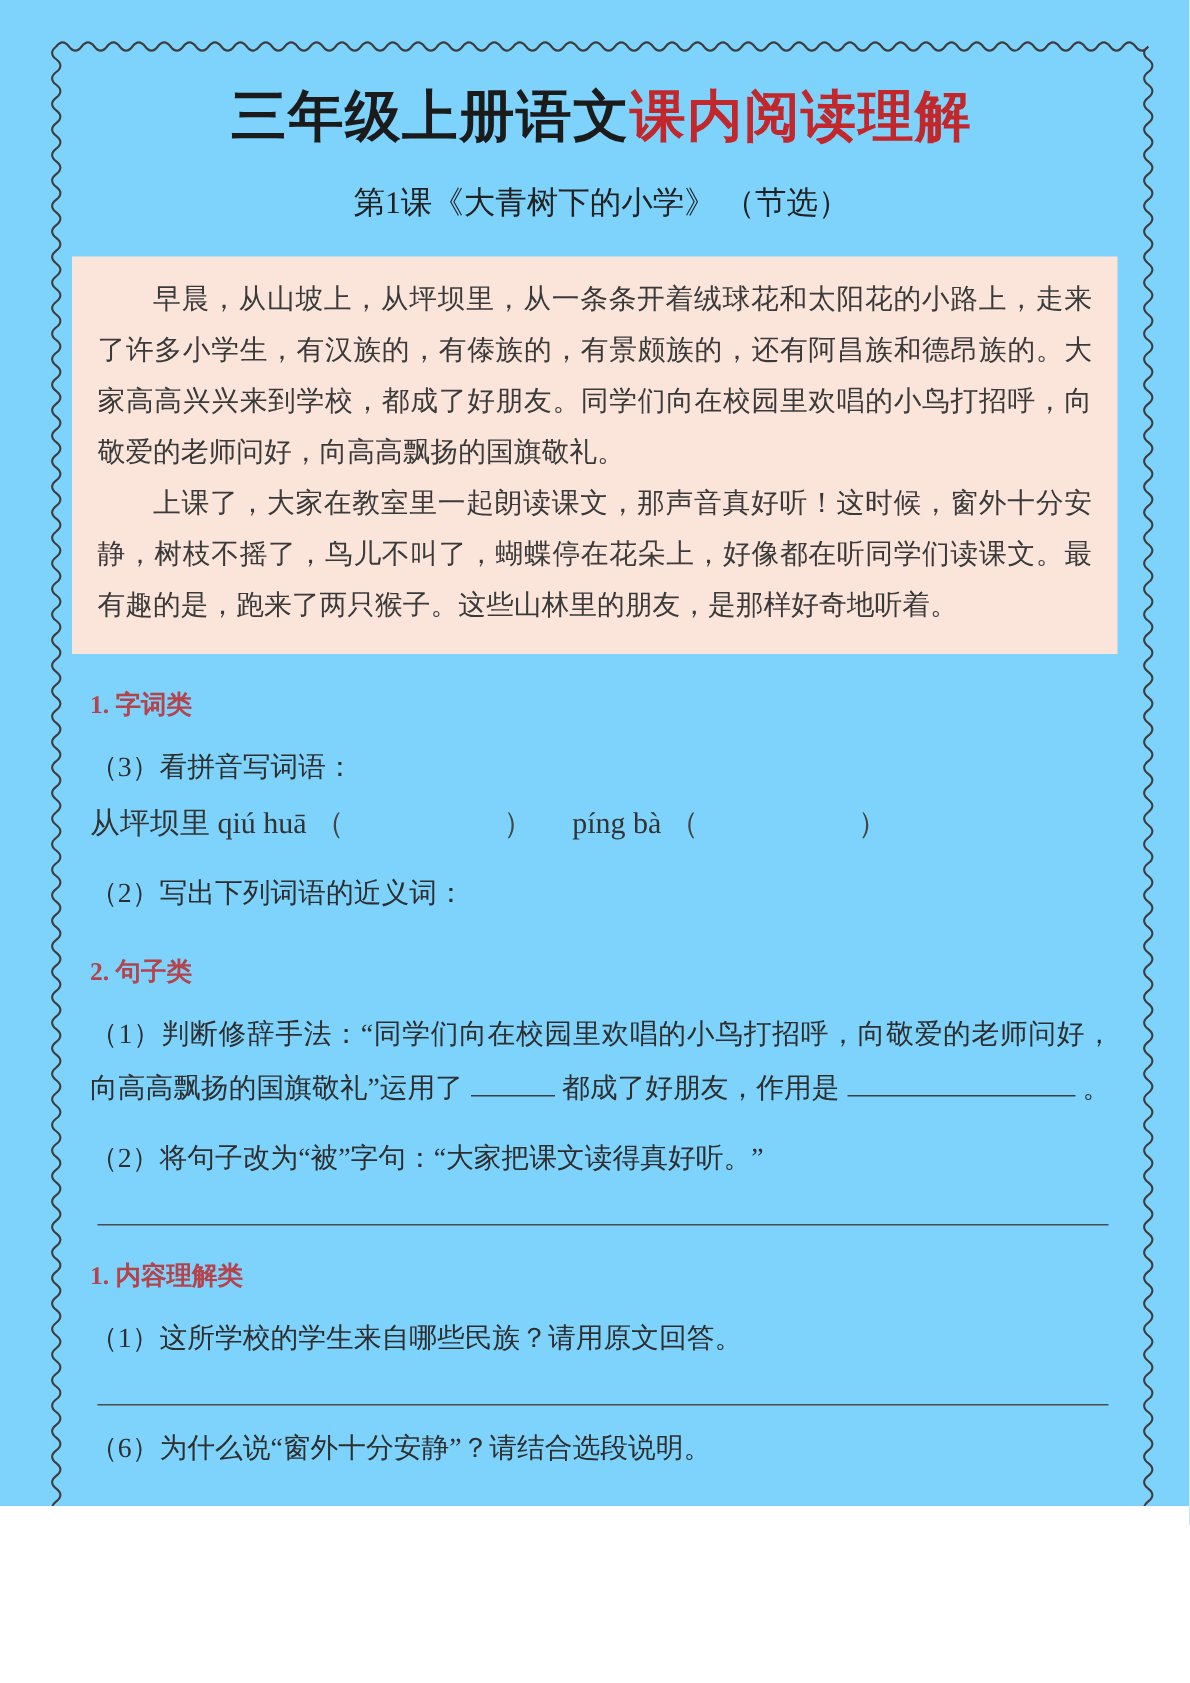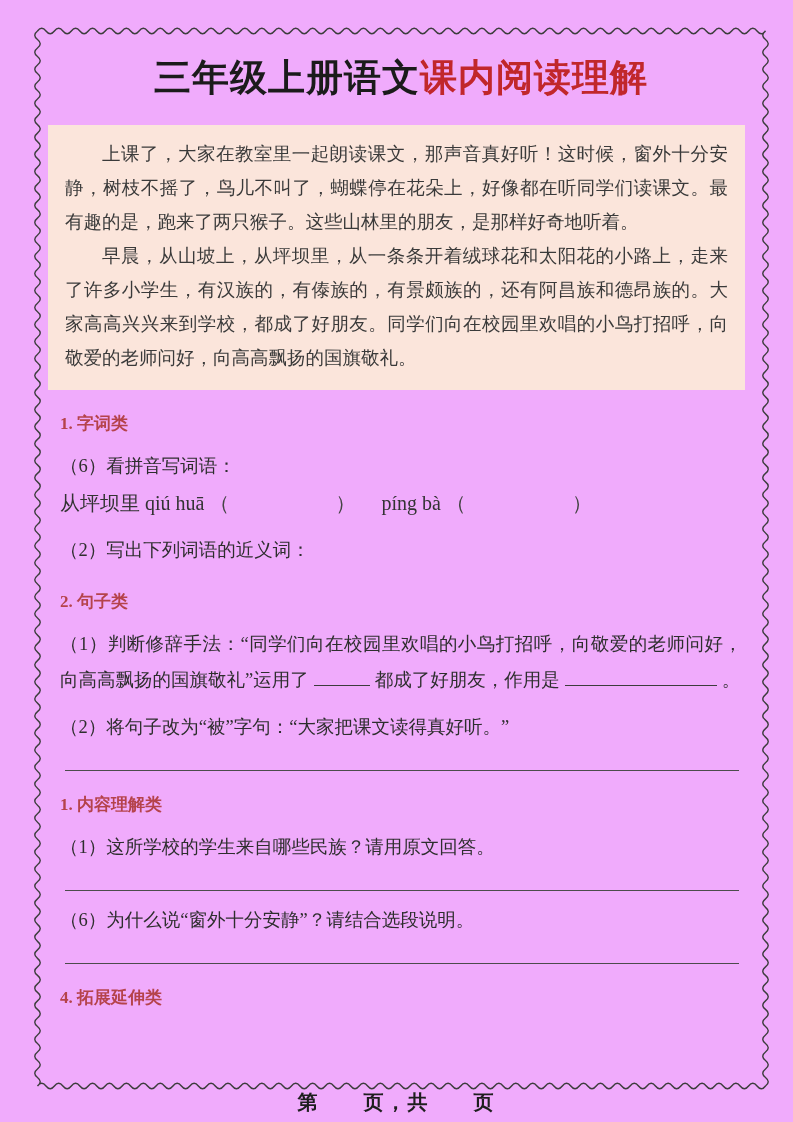--- a/index.html
+++ b/index.html
@@ -1,17 +1,17 @@
 <!DOCTYPE html>
 <html style="--title-red: #c1272b; --section-red: #b5434b; --passage-bg: #fbe5db; --border: #3d3d3d;"><head>
 <meta charset="utf-8">
 <style>
   html,body { margin:0; padding:0; background:#fff; }
   .page {
-    position:relative; width:793px; height:1122px; background:#f0abfc;
+    position:relative; width:793px; height:1004px; background:#7dd3fc;
     overflow:hidden;
     font-family:"Liberation Serif","DejaVu Serif",serif;
     color:#2d2d2d;
   }
   .border-svg { position:absolute; left:0; top:0; width:793px; height:1122px; pointer-events:none; }
 
   .content { position:absolute; left:60px; top:0; width:682px; }
 
   .title {
     margin:53px 0 0; text-align:center;
@@ -68,28 +68,29 @@
 
 <div class="page">
   <svg class="border-svg" viewBox="0 0 793 1122">
     <path id="border-path" fill="none" stroke-width="1.4" d="M 37.5 31 q 4.232558139534884 -5.5 8.465116279069768 0 q 4.232558139534884 5.5 8.465116279069768 0 q 4.232558139534884 -5.5 8.465116279069768 0 q 4.232558139534884 5.5 8.465116279069768 0 q 4.232558139534884 -5.5 8.465116279069768 0 q 4.232558139534884 5.5 8.465116279069768 0 q 4.232558139534884 -5.5 8.465116279069768 0 q 4.232558139534884 5.5 8.465116279069768 0 q 4.232558139534884 -5.5 8.465116279069768 0 q 4.232558139534884 5.5 8.465116279069768 0 q 4.232558139534884 -5.5 8.465116279069768 0 q 4.232558139534884 5.5 8.465116279069768 0 q 4.232558139534884 -5.5 8.465116279069768 0 q 4.232558139534884 5.5 8.465116279069768 0 q 4.232558139534884 -5.5 8.465116279069768 0 q 4.232558139534884 5.5 8.465116279069768 0 q 4.232558139534884 -5.5 8.465116279069768 0 q 4.232558139534884 5.5 8.465116279069768 0 q 4.232558139534884 -5.5 8.465116279069768 0 q 4.232558139534884 5.5 8.465116279069768 0 q 4.232558139534884 -5.5 8.465116279069768 0 q 4.232558139534884 5.5 8.465116279069768 0 q 4.232558139534884 -5.5 8.465116279069768 0 q 4.232558139534884 5.5 8.465116279069768 0 q 4.232558139534884 -5.5 8.465116279069768 0 q 4.232558139534884 5.5 8.465116279069768 0 q 4.232558139534884 -5.5 8.465116279069768 0 q 4.232558139534884 5.5 8.465116279069768 0 q 4.232558139534884 -5.5 8.465116279069768 0 q 4.232558139534884 5.5 8.465116279069768 0 q 4.232558139534884 -5.5 8.465116279069768 0 q 4.232558139534884 5.5 8.465116279069768 0 q 4.232558139534884 -5.5 8.465116279069768 0 q 4.232558139534884 5.5 8.465116279069768 0 q 4.232558139534884 -5.5 8.465116279069768 0 q 4.232558139534884 5.5 8.465116279069768 0 q 4.232558139534884 -5.5 8.465116279069768 0 q 4.232558139534884 5.5 8.465116279069768 0 q 4.232558139534884 -5.5 8.465116279069768 0 q 4.232558139534884 5.5 8.465116279069768 0 q 4.232558139534884 -5.5 8.465116279069768 0 q 4.232558139534884 5.5 8.465116279069768 0 q 4.232558139534884 -5.5 8.465116279069768 0 q 4.232558139534884 5.5 8.465116279069768 0 q 4.232558139534884 -5.5 8.465116279069768 0 q 4.232558139534884 5.5 8.465116279069768 0 q 4.232558139534884 -5.5 8.465116279069768 0 q 4.232558139534884 5.5 8.465116279069768 0 q 4.232558139534884 -5.5 8.465116279069768 0 q 4.232558139534884 5.5 8.465116279069768 0 q 4.232558139534884 -5.5 8.465116279069768 0 q 4.232558139534884 5.5 8.465116279069768 0 q 4.232558139534884 -5.5 8.465116279069768 0 q 4.232558139534884 5.5 8.465116279069768 0 q 4.232558139534884 -5.5 8.465116279069768 0 q 4.232558139534884 5.5 8.465116279069768 0 q 4.232558139534884 -5.5 8.465116279069768 0 q 4.232558139534884 5.5 8.465116279069768 0 q 4.232558139534884 -5.5 8.465116279069768 0 q 4.232558139534884 5.5 8.465116279069768 0 q 4.232558139534884 -5.5 8.465116279069768 0 q 4.232558139534884 5.5 8.465116279069768 0 q 4.232558139534884 -5.5 8.465116279069768 0 q 4.232558139534884 5.5 8.465116279069768 0 q 4.232558139534884 -5.5 8.465116279069768 0 q 4.232558139534884 5.5 8.465116279069768 0 q 4.232558139534884 -5.5 8.465116279069768 0 q 4.232558139534884 5.5 8.465116279069768 0 q 4.232558139534884 -5.5 8.465116279069768 0 q 4.232558139534884 5.5 8.465116279069768 0 q 4.232558139534884 -5.5 8.465116279069768 0 q 4.232558139534884 5.5 8.465116279069768 0 q 4.232558139534884 -5.5 8.465116279069768 0 q 4.232558139534884 5.5 8.465116279069768 0 q 4.232558139534884 -5.5 8.465116279069768 0 q 4.232558139534884 5.5 8.465116279069768 0 q 4.232558139534884 -5.5 8.465116279069768 0 q 4.232558139534884 5.5 8.465116279069768 0 q 4.232558139534884 -5.5 8.465116279069768 0 q 4.232558139534884 5.5 8.465116279069768 0 q 4.232558139534884 -5.5 8.465116279069768 0 q 4.232558139534884 5.5 8.465116279069768 0 q 4.232558139534884 -5.5 8.465116279069768 0 q 4.232558139534884 5.5 8.465116279069768 0 q 4.232558139534884 -5.5 8.465116279069768 0 q 4.232558139534884 5.5 8.465116279069768 0  M 37.5 1086 q 4.232558139534884 -5.5 8.465116279069768 0 q 4.232558139534884 5.5 8.465116279069768 0 q 4.232558139534884 -5.5 8.465116279069768 0 q 4.232558139534884 5.5 8.465116279069768 0 q 4.232558139534884 -5.5 8.465116279069768 0 q 4.232558139534884 5.5 8.465116279069768 0 q 4.232558139534884 -5.5 8.465116279069768 0 q 4.232558139534884 5.5 8.465116279069768 0 q 4.232558139534884 -5.5 8.465116279069768 0 q 4.232558139534884 5.5 8.465116279069768 0 q 4.232558139534884 -5.5 8.465116279069768 0 q 4.232558139534884 5.5 8.465116279069768 0 q 4.232558139534884 -5.5 8.465116279069768 0 q 4.232558139534884 5.5 8.465116279069768 0 q 4.232558139534884 -5.5 8.465116279069768 0 q 4.232558139534884 5.5 8.465116279069768 0 q 4.232558139534884 -5.5 8.465116279069768 0 q 4.232558139534884 5.5 8.465116279069768 0 q 4.232558139534884 -5.5 8.465116279069768 0 q 4.232558139534884 5.5 8.465116279069768 0 q 4.232558139534884 -5.5 8.465116279069768 0 q 4.232558139534884 5.5 8.465116279069768 0 q 4.232558139534884 -5.5 8.465116279069768 0 q 4.232558139534884 5.5 8.465116279069768 0 q 4.232558139534884 -5.5 8.465116279069768 0 q 4.232558139534884 5.5 8.465116279069768 0 q 4.232558139534884 -5.5 8.465116279069768 0 q 4.232558139534884 5.5 8.465116279069768 0 q 4.232558139534884 -5.5 8.465116279069768 0 q 4.232558139534884 5.5 8.465116279069768 0 q 4.232558139534884 -5.5 8.465116279069768 0 q 4.232558139534884 5.5 8.465116279069768 0 q 4.232558139534884 -5.5 8.465116279069768 0 q 4.232558139534884 5.5 8.465116279069768 0 q 4.232558139534884 -5.5 8.465116279069768 0 q 4.232558139534884 5.5 8.465116279069768 0 q 4.232558139534884 -5.5 8.465116279069768 0 q 4.232558139534884 5.5 8.465116279069768 0 q 4.232558139534884 -5.5 8.465116279069768 0 q 4.232558139534884 5.5 8.465116279069768 0 q 4.232558139534884 -5.5 8.465116279069768 0 q 4.232558139534884 5.5 8.465116279069768 0 q 4.232558139534884 -5.5 8.465116279069768 0 q 4.232558139534884 5.5 8.465116279069768 0 q 4.232558139534884 -5.5 8.465116279069768 0 q 4.232558139534884 5.5 8.465116279069768 0 q 4.232558139534884 -5.5 8.465116279069768 0 q 4.232558139534884 5.5 8.465116279069768 0 q 4.232558139534884 -5.5 8.465116279069768 0 q 4.232558139534884 5.5 8.465116279069768 0 q 4.232558139534884 -5.5 8.465116279069768 0 q 4.232558139534884 5.5 8.465116279069768 0 q 4.232558139534884 -5.5 8.465116279069768 0 q 4.232558139534884 5.5 8.465116279069768 0 q 4.232558139534884 -5.5 8.465116279069768 0 q 4.232558139534884 5.5 8.465116279069768 0 q 4.232558139534884 -5.5 8.465116279069768 0 q 4.232558139534884 5.5 8.465116279069768 0 q 4.232558139534884 -5.5 8.465116279069768 0 q 4.232558139534884 5.5 8.465116279069768 0 q 4.232558139534884 -5.5 8.465116279069768 0 q 4.232558139534884 5.5 8.465116279069768 0 q 4.232558139534884 -5.5 8.465116279069768 0 q 4.232558139534884 5.5 8.465116279069768 0 q 4.232558139534884 -5.5 8.465116279069768 0 q 4.232558139534884 5.5 8.465116279069768 0 q 4.232558139534884 -5.5 8.465116279069768 0 q 4.232558139534884 5.5 8.465116279069768 0 q 4.232558139534884 -5.5 8.465116279069768 0 q 4.232558139534884 5.5 8.465116279069768 0 q 4.232558139534884 -5.5 8.465116279069768 0 q 4.232558139534884 5.5 8.465116279069768 0 q 4.232558139534884 -5.5 8.465116279069768 0 q 4.232558139534884 5.5 8.465116279069768 0 q 4.232558139534884 -5.5 8.465116279069768 0 q 4.232558139534884 5.5 8.465116279069768 0 q 4.232558139534884 -5.5 8.465116279069768 0 q 4.232558139534884 5.5 8.465116279069768 0 q 4.232558139534884 -5.5 8.465116279069768 0 q 4.232558139534884 5.5 8.465116279069768 0 q 4.232558139534884 -5.5 8.465116279069768 0 q 4.232558139534884 5.5 8.465116279069768 0 q 4.232558139534884 -5.5 8.465116279069768 0 q 4.232558139534884 5.5 8.465116279069768 0 q 4.232558139534884 -5.5 8.465116279069768 0 q 4.232558139534884 5.5 8.465116279069768 0  M 37.5 31 q -5.5 4.254032258064516 0 8.508064516129032 q 5.5 4.254032258064516 0 8.508064516129032 q -5.5 4.254032258064516 0 8.508064516129032 q 5.5 4.254032258064516 0 8.508064516129032 q -5.5 4.254032258064516 0 8.508064516129032 q 5.5 4.254032258064516 0 8.508064516129032 q -5.5 4.254032258064516 0 8.508064516129032 q 5.5 4.254032258064516 0 8.508064516129032 q -5.5 4.254032258064516 0 8.508064516129032 q 5.5 4.254032258064516 0 8.508064516129032 q -5.5 4.254032258064516 0 8.508064516129032 q 5.5 4.254032258064516 0 8.508064516129032 q -5.5 4.254032258064516 0 8.508064516129032 q 5.5 4.254032258064516 0 8.508064516129032 q -5.5 4.254032258064516 0 8.508064516129032 q 5.5 4.254032258064516 0 8.508064516129032 q -5.5 4.254032258064516 0 8.508064516129032 q 5.5 4.254032258064516 0 8.508064516129032 q -5.5 4.254032258064516 0 8.508064516129032 q 5.5 4.254032258064516 0 8.508064516129032 q -5.5 4.254032258064516 0 8.508064516129032 q 5.5 4.254032258064516 0 8.508064516129032 q -5.5 4.254032258064516 0 8.508064516129032 q 5.5 4.254032258064516 0 8.508064516129032 q -5.5 4.254032258064516 0 8.508064516129032 q 5.5 4.254032258064516 0 8.508064516129032 q -5.5 4.254032258064516 0 8.508064516129032 q 5.5 4.254032258064516 0 8.508064516129032 q -5.5 4.254032258064516 0 8.508064516129032 q 5.5 4.254032258064516 0 8.508064516129032 q -5.5 4.254032258064516 0 8.508064516129032 q 5.5 4.254032258064516 0 8.508064516129032 q -5.5 4.254032258064516 0 8.508064516129032 q 5.5 4.254032258064516 0 8.508064516129032 q -5.5 4.254032258064516 0 8.508064516129032 q 5.5 4.254032258064516 0 8.508064516129032 q -5.5 4.254032258064516 0 8.508064516129032 q 5.5 4.254032258064516 0 8.508064516129032 q -5.5 4.254032258064516 0 8.508064516129032 q 5.5 4.254032258064516 0 8.508064516129032 q -5.5 4.254032258064516 0 8.508064516129032 q 5.5 4.254032258064516 0 8.508064516129032 q -5.5 4.254032258064516 0 8.508064516129032 q 5.5 4.254032258064516 0 8.508064516129032 q -5.5 4.254032258064516 0 8.508064516129032 q 5.5 4.254032258064516 0 8.508064516129032 q -5.5 4.254032258064516 0 8.508064516129032 q 5.5 4.254032258064516 0 8.508064516129032 q -5.5 4.254032258064516 0 8.508064516129032 q 5.5 4.254032258064516 0 8.508064516129032 q -5.5 4.254032258064516 0 8.508064516129032 q 5.5 4.254032258064516 0 8.508064516129032 q -5.5 4.254032258064516 0 8.508064516129032 q 5.5 4.254032258064516 0 8.508064516129032 q -5.5 4.254032258064516 0 8.508064516129032 q 5.5 4.254032258064516 0 8.508064516129032 q -5.5 4.254032258064516 0 8.508064516129032 q 5.5 4.254032258064516 0 8.508064516129032 q -5.5 4.254032258064516 0 8.508064516129032 q 5.5 4.254032258064516 0 8.508064516129032 q -5.5 4.254032258064516 0 8.508064516129032 q 5.5 4.254032258064516 0 8.508064516129032 q -5.5 4.254032258064516 0 8.508064516129032 q 5.5 4.254032258064516 0 8.508064516129032 q -5.5 4.254032258064516 0 8.508064516129032 q 5.5 4.254032258064516 0 8.508064516129032 q -5.5 4.254032258064516 0 8.508064516129032 q 5.5 4.254032258064516 0 8.508064516129032 q -5.5 4.254032258064516 0 8.508064516129032 q 5.5 4.254032258064516 0 8.508064516129032 q -5.5 4.254032258064516 0 8.508064516129032 q 5.5 4.254032258064516 0 8.508064516129032 q -5.5 4.254032258064516 0 8.508064516129032 q 5.5 4.254032258064516 0 8.508064516129032 q -5.5 4.254032258064516 0 8.508064516129032 q 5.5 4.254032258064516 0 8.508064516129032 q -5.5 4.254032258064516 0 8.508064516129032 q 5.5 4.254032258064516 0 8.508064516129032 q -5.5 4.254032258064516 0 8.508064516129032 q 5.5 4.254032258064516 0 8.508064516129032 q -5.5 4.254032258064516 0 8.508064516129032 q 5.5 4.254032258064516 0 8.508064516129032 q -5.5 4.254032258064516 0 8.508064516129032 q 5.5 4.254032258064516 0 8.508064516129032 q -5.5 4.254032258064516 0 8.508064516129032 q 5.5 4.254032258064516 0 8.508064516129032 q -5.5 4.254032258064516 0 8.508064516129032 q 5.5 4.254032258064516 0 8.508064516129032 q -5.5 4.254032258064516 0 8.508064516129032 q 5.5 4.254032258064516 0 8.508064516129032 q -5.5 4.254032258064516 0 8.508064516129032 q 5.5 4.254032258064516 0 8.508064516129032 q -5.5 4.254032258064516 0 8.508064516129032 q 5.5 4.254032258064516 0 8.508064516129032 q -5.5 4.254032258064516 0 8.508064516129032 q 5.5 4.254032258064516 0 8.508064516129032 q -5.5 4.254032258064516 0 8.508064516129032 q 5.5 4.254032258064516 0 8.508064516129032 q -5.5 4.254032258064516 0 8.508064516129032 q 5.5 4.254032258064516 0 8.508064516129032 q -5.5 4.254032258064516 0 8.508064516129032 q 5.5 4.254032258064516 0 8.508064516129032 q -5.5 4.254032258064516 0 8.508064516129032 q 5.5 4.254032258064516 0 8.508064516129032 q -5.5 4.254032258064516 0 8.508064516129032 q 5.5 4.254032258064516 0 8.508064516129032 q -5.5 4.254032258064516 0 8.508064516129032 q 5.5 4.254032258064516 0 8.508064516129032 q -5.5 4.254032258064516 0 8.508064516129032 q 5.5 4.254032258064516 0 8.508064516129032 q -5.5 4.254032258064516 0 8.508064516129032 q 5.5 4.254032258064516 0 8.508064516129032 q -5.5 4.254032258064516 0 8.508064516129032 q 5.5 4.254032258064516 0 8.508064516129032 q -5.5 4.254032258064516 0 8.508064516129032 q 5.5 4.254032258064516 0 8.508064516129032 q -5.5 4.254032258064516 0 8.508064516129032 q 5.5 4.254032258064516 0 8.508064516129032 q -5.5 4.254032258064516 0 8.508064516129032 q 5.5 4.254032258064516 0 8.508064516129032 q -5.5 4.254032258064516 0 8.508064516129032 q 5.5 4.254032258064516 0 8.508064516129032 q -5.5 4.254032258064516 0 8.508064516129032 q 5.5 4.254032258064516 0 8.508064516129032  M 765.5 31 q -5.5 4.254032258064516 0 8.508064516129032 q 5.5 4.254032258064516 0 8.508064516129032 q -5.5 4.254032258064516 0 8.508064516129032 q 5.5 4.254032258064516 0 8.508064516129032 q -5.5 4.254032258064516 0 8.508064516129032 q 5.5 4.254032258064516 0 8.508064516129032 q -5.5 4.254032258064516 0 8.508064516129032 q 5.5 4.254032258064516 0 8.508064516129032 q -5.5 4.254032258064516 0 8.508064516129032 q 5.5 4.254032258064516 0 8.508064516129032 q -5.5 4.254032258064516 0 8.508064516129032 q 5.5 4.254032258064516 0 8.508064516129032 q -5.5 4.254032258064516 0 8.508064516129032 q 5.5 4.254032258064516 0 8.508064516129032 q -5.5 4.254032258064516 0 8.508064516129032 q 5.5 4.254032258064516 0 8.508064516129032 q -5.5 4.254032258064516 0 8.508064516129032 q 5.5 4.254032258064516 0 8.508064516129032 q -5.5 4.254032258064516 0 8.508064516129032 q 5.5 4.254032258064516 0 8.508064516129032 q -5.5 4.254032258064516 0 8.508064516129032 q 5.5 4.254032258064516 0 8.508064516129032 q -5.5 4.254032258064516 0 8.508064516129032 q 5.5 4.254032258064516 0 8.508064516129032 q -5.5 4.254032258064516 0 8.508064516129032 q 5.5 4.254032258064516 0 8.508064516129032 q -5.5 4.254032258064516 0 8.508064516129032 q 5.5 4.254032258064516 0 8.508064516129032 q -5.5 4.254032258064516 0 8.508064516129032 q 5.5 4.254032258064516 0 8.508064516129032 q -5.5 4.254032258064516 0 8.508064516129032 q 5.5 4.254032258064516 0 8.508064516129032 q -5.5 4.254032258064516 0 8.508064516129032 q 5.5 4.254032258064516 0 8.508064516129032 q -5.5 4.254032258064516 0 8.508064516129032 q 5.5 4.254032258064516 0 8.508064516129032 q -5.5 4.254032258064516 0 8.508064516129032 q 5.5 4.254032258064516 0 8.508064516129032 q -5.5 4.254032258064516 0 8.508064516129032 q 5.5 4.254032258064516 0 8.508064516129032 q -5.5 4.254032258064516 0 8.508064516129032 q 5.5 4.254032258064516 0 8.508064516129032 q -5.5 4.254032258064516 0 8.508064516129032 q 5.5 4.254032258064516 0 8.508064516129032 q -5.5 4.254032258064516 0 8.508064516129032 q 5.5 4.254032258064516 0 8.508064516129032 q -5.5 4.254032258064516 0 8.508064516129032 q 5.5 4.254032258064516 0 8.508064516129032 q -5.5 4.254032258064516 0 8.508064516129032 q 5.5 4.254032258064516 0 8.508064516129032 q -5.5 4.254032258064516 0 8.508064516129032 q 5.5 4.254032258064516 0 8.508064516129032 q -5.5 4.254032258064516 0 8.508064516129032 q 5.5 4.254032258064516 0 8.508064516129032 q -5.5 4.254032258064516 0 8.508064516129032 q 5.5 4.254032258064516 0 8.508064516129032 q -5.5 4.254032258064516 0 8.508064516129032 q 5.5 4.254032258064516 0 8.508064516129032 q -5.5 4.254032258064516 0 8.508064516129032 q 5.5 4.254032258064516 0 8.508064516129032 q -5.5 4.254032258064516 0 8.508064516129032 q 5.5 4.254032258064516 0 8.508064516129032 q -5.5 4.254032258064516 0 8.508064516129032 q 5.5 4.254032258064516 0 8.508064516129032 q -5.5 4.254032258064516 0 8.508064516129032 q 5.5 4.254032258064516 0 8.508064516129032 q -5.5 4.254032258064516 0 8.508064516129032 q 5.5 4.254032258064516 0 8.508064516129032 q -5.5 4.254032258064516 0 8.508064516129032 q 5.5 4.254032258064516 0 8.508064516129032 q -5.5 4.254032258064516 0 8.508064516129032 q 5.5 4.254032258064516 0 8.508064516129032 q -5.5 4.254032258064516 0 8.508064516129032 q 5.5 4.254032258064516 0 8.508064516129032 q -5.5 4.254032258064516 0 8.508064516129032 q 5.5 4.254032258064516 0 8.508064516129032 q -5.5 4.254032258064516 0 8.508064516129032 q 5.5 4.254032258064516 0 8.508064516129032 q -5.5 4.254032258064516 0 8.508064516129032 q 5.5 4.254032258064516 0 8.508064516129032 q -5.5 4.254032258064516 0 8.508064516129032 q 5.5 4.254032258064516 0 8.508064516129032 q -5.5 4.254032258064516 0 8.508064516129032 q 5.5 4.254032258064516 0 8.508064516129032 q -5.5 4.254032258064516 0 8.508064516129032 q 5.5 4.254032258064516 0 8.508064516129032 q -5.5 4.254032258064516 0 8.508064516129032 q 5.5 4.254032258064516 0 8.508064516129032 q -5.5 4.254032258064516 0 8.508064516129032 q 5.5 4.254032258064516 0 8.508064516129032 q -5.5 4.254032258064516 0 8.508064516129032 q 5.5 4.254032258064516 0 8.508064516129032 q -5.5 4.254032258064516 0 8.508064516129032 q 5.5 4.254032258064516 0 8.508064516129032 q -5.5 4.254032258064516 0 8.508064516129032 q 5.5 4.254032258064516 0 8.508064516129032 q -5.5 4.254032258064516 0 8.508064516129032 q 5.5 4.254032258064516 0 8.508064516129032 q -5.5 4.254032258064516 0 8.508064516129032 q 5.5 4.254032258064516 0 8.508064516129032 q -5.5 4.254032258064516 0 8.508064516129032 q 5.5 4.254032258064516 0 8.508064516129032 q -5.5 4.254032258064516 0 8.508064516129032 q 5.5 4.254032258064516 0 8.508064516129032 q -5.5 4.254032258064516 0 8.508064516129032 q 5.5 4.254032258064516 0 8.508064516129032 q -5.5 4.254032258064516 0 8.508064516129032 q 5.5 4.254032258064516 0 8.508064516129032 q -5.5 4.254032258064516 0 8.508064516129032 q 5.5 4.254032258064516 0 8.508064516129032 q -5.5 4.254032258064516 0 8.508064516129032 q 5.5 4.254032258064516 0 8.508064516129032 q -5.5 4.254032258064516 0 8.508064516129032 q 5.5 4.254032258064516 0 8.508064516129032 q -5.5 4.254032258064516 0 8.508064516129032 q 5.5 4.254032258064516 0 8.508064516129032 q -5.5 4.254032258064516 0 8.508064516129032 q 5.5 4.254032258064516 0 8.508064516129032 q -5.5 4.254032258064516 0 8.508064516129032 q 5.5 4.254032258064516 0 8.508064516129032 q -5.5 4.254032258064516 0 8.508064516129032 q 5.5 4.254032258064516 0 8.508064516129032 q -5.5 4.254032258064516 0 8.508064516129032 q 5.5 4.254032258064516 0 8.508064516129032 " stroke="#3d3d3d"></path>
   </svg>
 
   <div class="content">
 
     <h1 class="title"><span>三年级上册语文</span><span class="red-part">课内阅读理解</span></h1>
 
+    <div class="subtitle">第1课《大青树下的小学》 （节选）</div>
 
     <div class="passage">
+      <p>早晨，从山坡上，从坪坝里，从一条条开着绒球花和太阳花的小路上，走来了许多小学生，有汉族的，有傣族的，有景颇族的，还有阿昌族和德昂族的。大家高高兴兴来到学校，都成了好朋友。同学们向在校园里欢唱的小鸟打招呼，向敬爱的老师问好，向高高飘扬的国旗敬礼。</p>
       <p>上课了，大家在教室里一起朗读课文，那声音真好听！这时候，窗外十分安静，树枝不摇了，鸟儿不叫了，蝴蝶停在花朵上，好像都在听同学们读课文。最有趣的是，跑来了两只猴子。这些山林里的朋友，是那样好奇地听着。</p>
-      <p>早晨，从山坡上，从坪坝里，从一条条开着绒球花和太阳花的小路上，走来了许多小学生，有汉族的，有傣族的，有景颇族的，还有阿昌族和德昂族的。大家高高兴兴来到学校，都成了好朋友。同学们向在校园里欢唱的小鸟打招呼，向敬爱的老师问好，向高高飘扬的国旗敬礼。</p>
     </div>
 
     <div class="sec-head">1. 字词类</div>
-    <p class="q">（6）看拼音写词语：</p>
+    <p class="q">（3）看拼音写词语：</p>
 
     <div class="pinyin-row">
       <span class="pinyin">从坪坝里 qiú huā</span>
       <span class="paren">（</span><span class="gap gap-p"></span><span class="paren">）</span>
       <span class="pair-sep"></span>
       <span class="pinyin">píng bà</span>
       <span class="paren">（</span><span class="gap gap-p"></span><span class="paren">）</span>
     </div>
 
 

